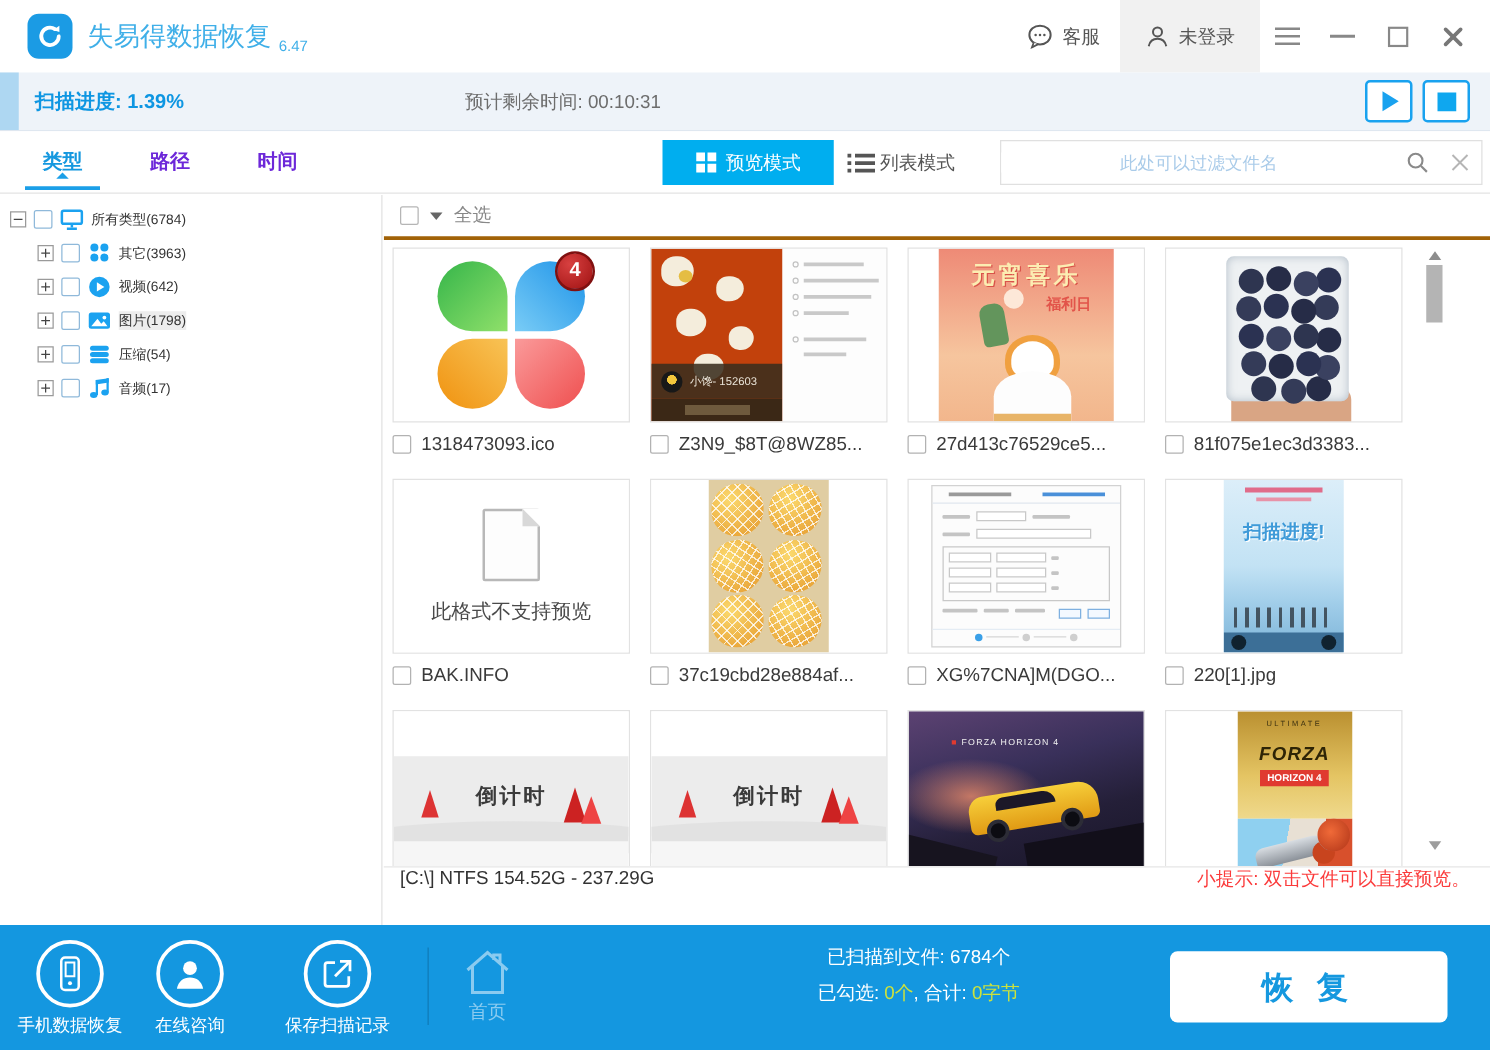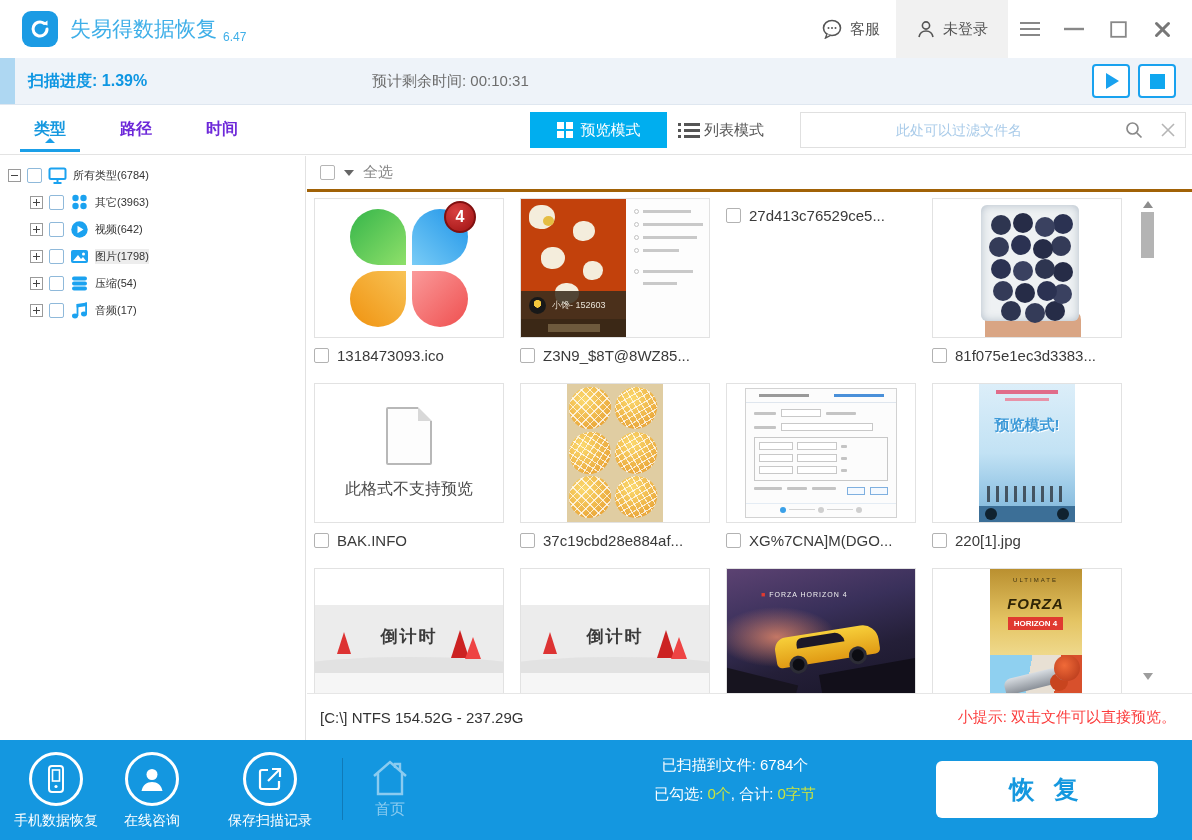--- a/index.html
+++ b/index.html
@@ -90,21 +90,21 @@
   .fname { font-size:15px; color:#3a3a3a; white-space:nowrap; overflow:hidden; }
 
   
   .vscroll { position:absolute; right:37px; top:40px; width:14px; bottom:8px; }
   .vs-up { position:absolute; top:0; left:2px; width:0; height:0; border:5px solid transparent; border-bottom:7px solid #8d8d8d; cursor:pointer; }
   .vs-thumb { position:absolute; top:16px; left:0; width:13px; height:46px; background:#b4b4b4; cursor:pointer; }
   .vs-down { position:absolute; bottom:0; left:2px; width:0; height:0; border:5px solid transparent; border-top:7px solid #9d9d9d; cursor:pointer; }
 
   
   .statusrow { position:absolute; left:307px; right:0; top:693px; height:47px; background:#fff;
-    border-top:1px solid #e6e6e6; display:flex; align-items:center; justify-content:space-between;
+    border-top:1px solid #e6e6e6; display:flex; align-items:flex-start; justify-content:space-between;
     padding:0 16px 0 13px; }
   .drive { font-size:15px; color:#333; }
   .tip { font-size:15px; color:#fb3b3b; }
 
   
   .bottombar { position:absolute; left:0; top:740px; width:100%; height:100px; background:#1497e0; }
   .bb-item { position:absolute; top:12px; text-align:center; color:#fff; font-size:14px; cursor:pointer; }
   .bb-circle { width:54px; height:54px; border:3px solid #fff; border-radius:50%; margin:0 auto 6px auto;
     display:flex; align-items:center; justify-content:center; }
   .bb-divider { position:absolute; left:342px; top:18px; width:1px; height:62px; background:rgba(10,70,110,.35); }
@@ -550,20 +550,32 @@
             </div>
           </div>
         </div>
         <div class="namerow">
             <span class="cb"></span>
           <span class="fname">Z3N9_$8T@8WZ85...</span>
           </div>
       </div>
 
       <div class="card">
+        <div class="imgbox">
+          <div class="t-fest">
+            <div class="fest">
+              <div class="fest-title">元宵喜乐</div>
+              <div class="fest-sub">福利日</div>
+              <i class="fest-person"></i>
+                <i class="fest-head"></i>
+              <i class="fest-lion"></i>
+                <i class="fest-body"></i>
+            </div>
+          </div>
+        </div>
         <div class="namerow">
             <span class="cb"></span>
           <span class="fname">27d413c76529ce5...</span>
           </div>
       </div>
 
       <div class="card">
         <div class="imgbox">
           <div class="t-berry">
             <i class="hand"></i>
@@ -672,21 +684,21 @@
           <span class="fname">XG%7CNA]M(DGO...</span>
           </div>
       </div>
 
       <div class="card">
         <div class="imgbox">
           <div class="t-mm">
             <div class="mm">
               <i class="mm-l1"></i>
                 <i class="mm-l2"></i>
-              <div class="mm-title">预览模式!</div>
+              <div class="mm-title">扫描进度!</div>
               <i class="mm-people"></i>
               <div class="mm-sea">
                   <i></i>
                   <i></i>
                 </div>
             </div>
           </div>
         </div>
         <div class="namerow">
             <span class="cb"></span>

